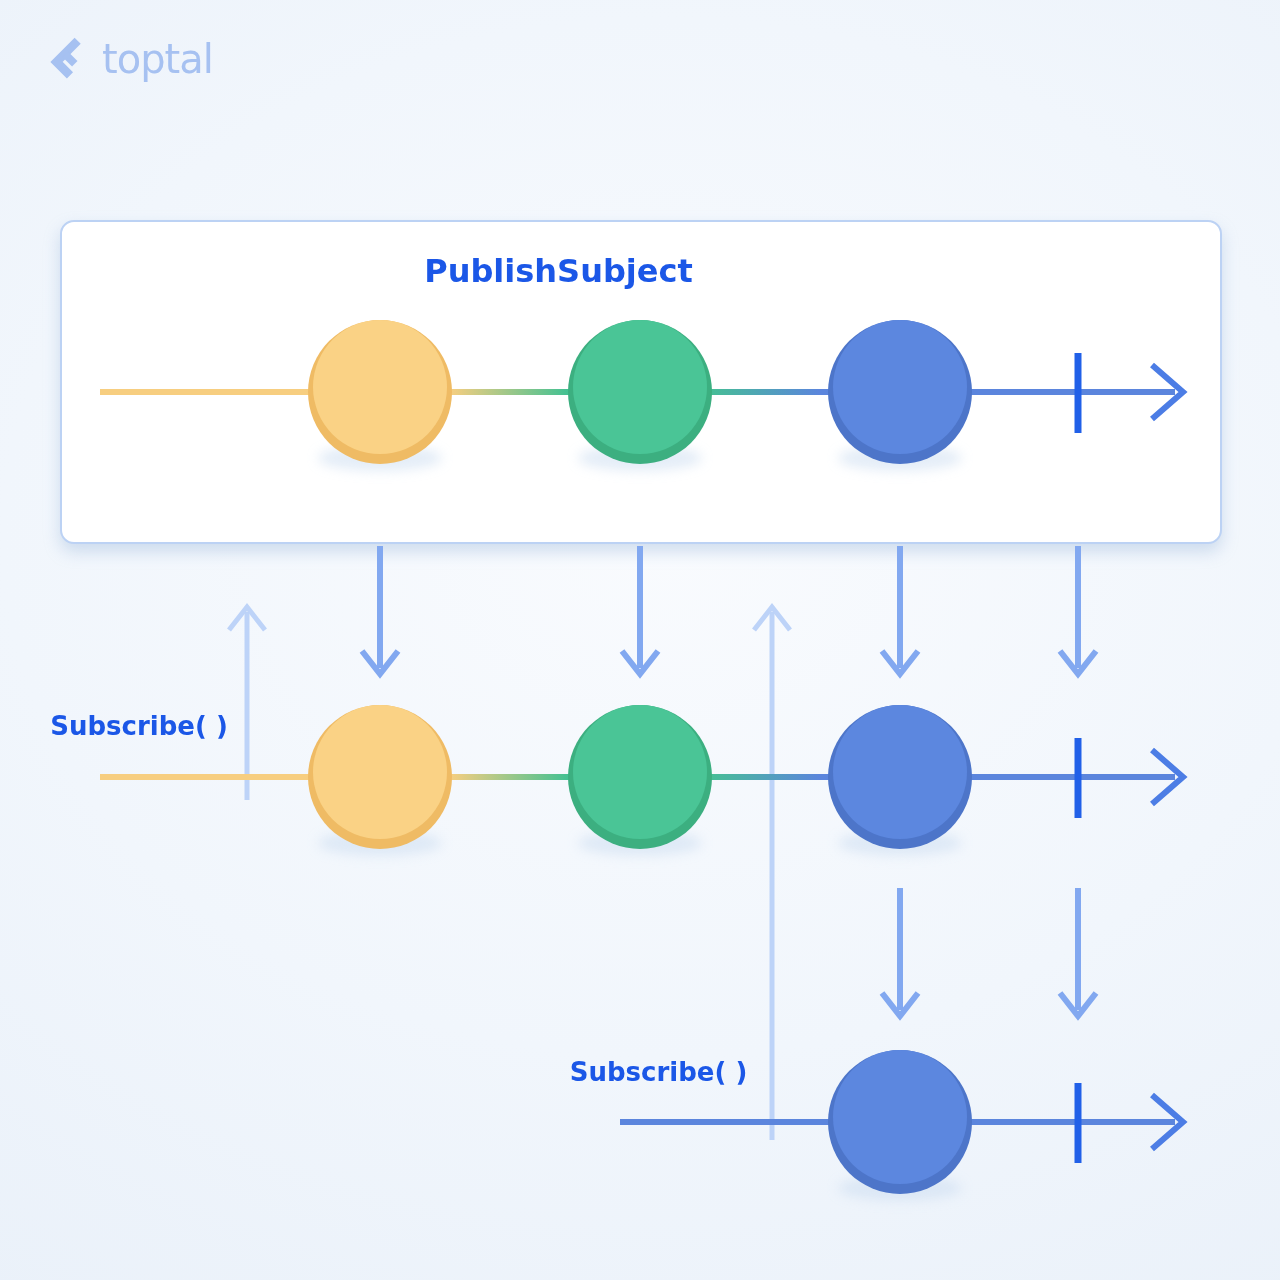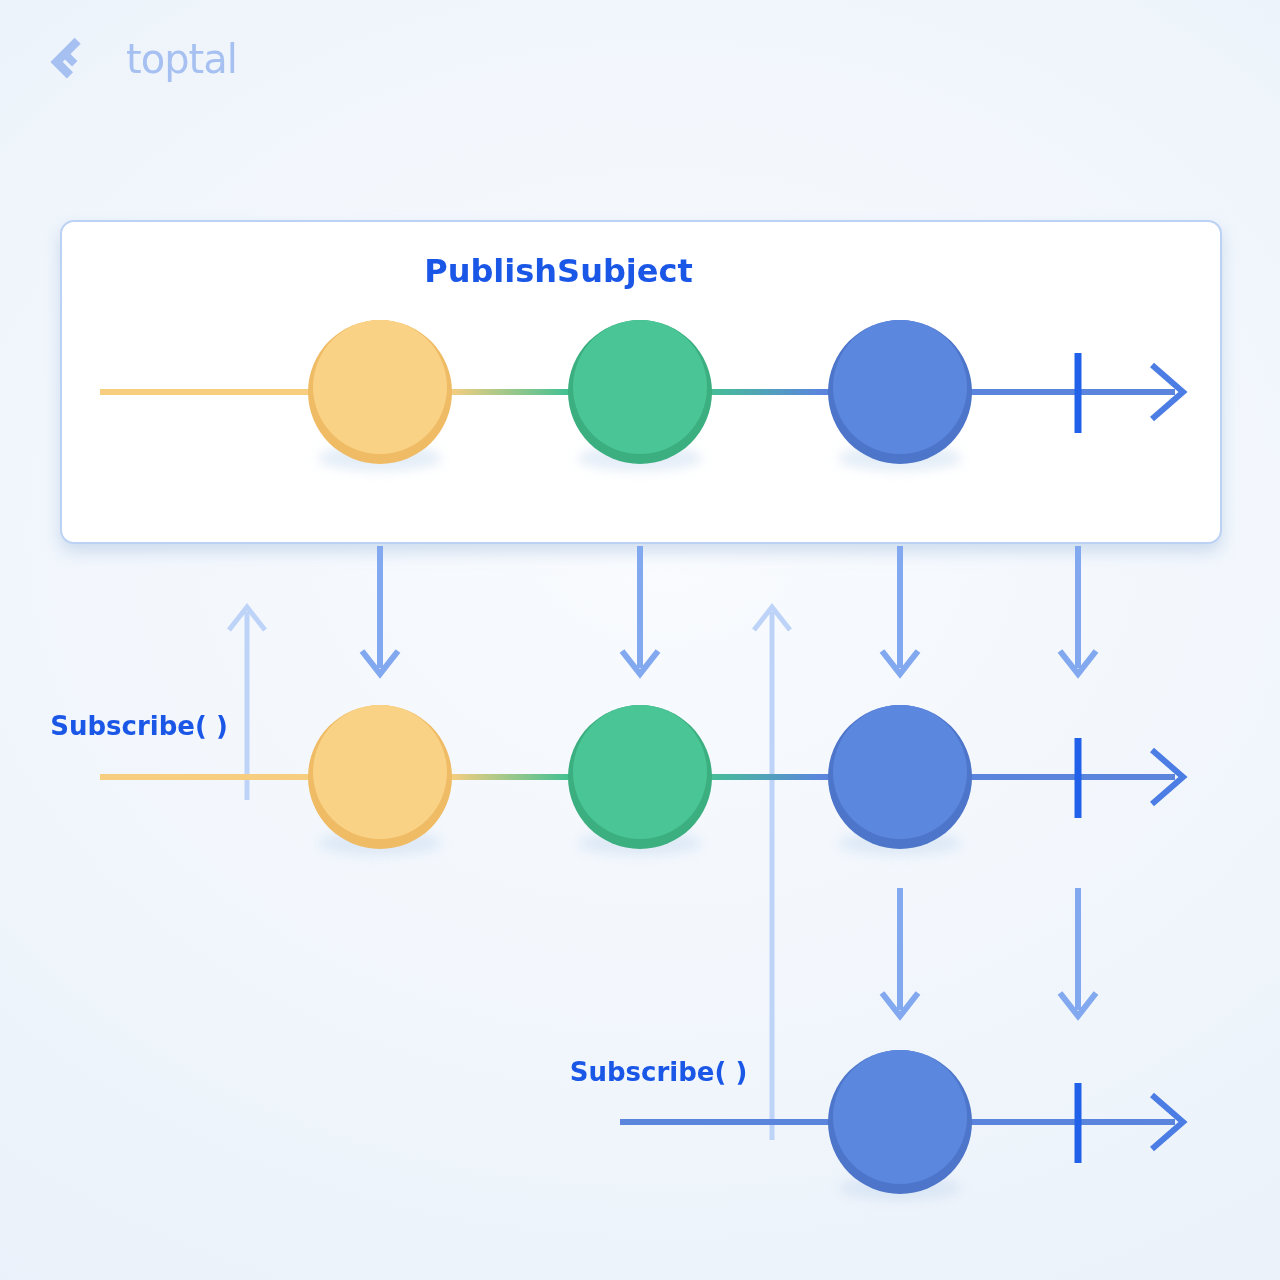--- a/index.html
+++ b/index.html
@@ -17,21 +17,20 @@
     position: absolute; left: 44px; top: 34px;
     display: flex; align-items: center; gap: 8px;
     z-index: 3;
   }
   .logo .brand {
     color: #a6c1f1;
     font-size: 40px;
     font-weight: 500;
     letter-spacing: -1px;
     line-height: 1;
-    margin-left: 24px;
   }
   .subject-box {
     position: absolute;
     left: 60px; top: 220px;
     width: 1158px; height: 320px;
     background: #ffffff;
     border: 2px solid #bcd2f4;
     border-radius: 14px;
     box-shadow: 0 8px 16px rgba(145, 175, 215, 0.38);
     z-index: 1;

